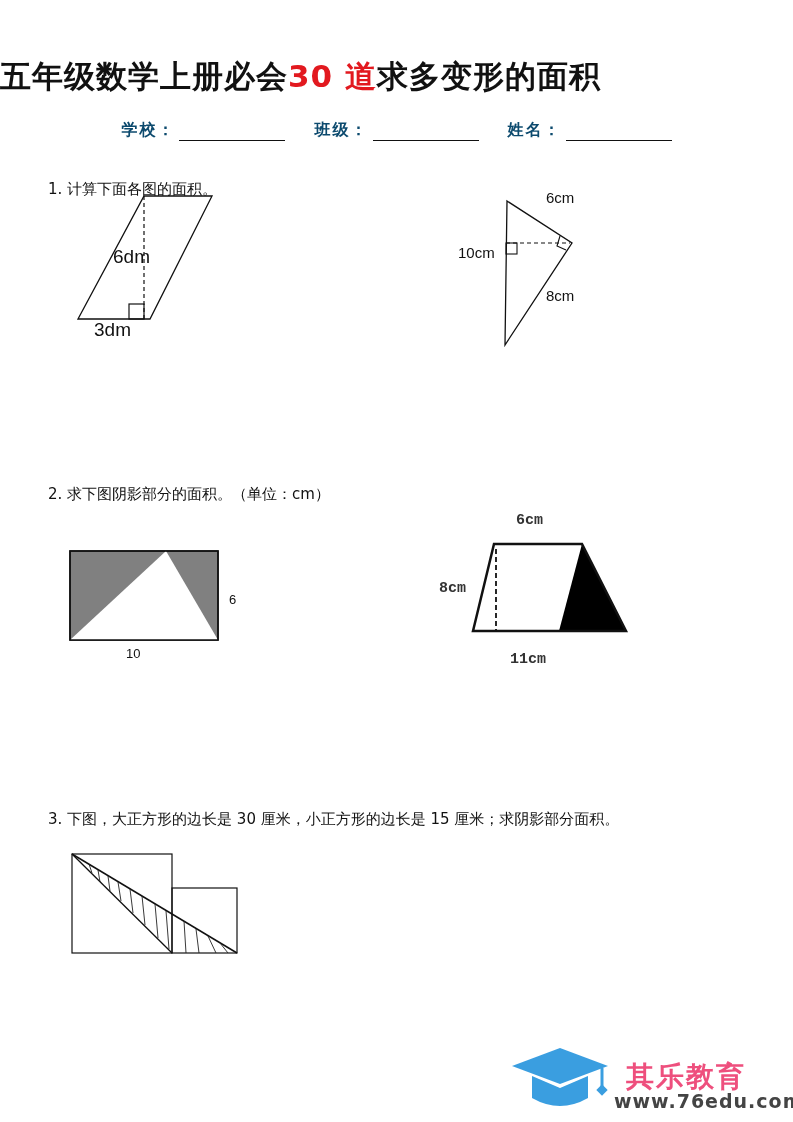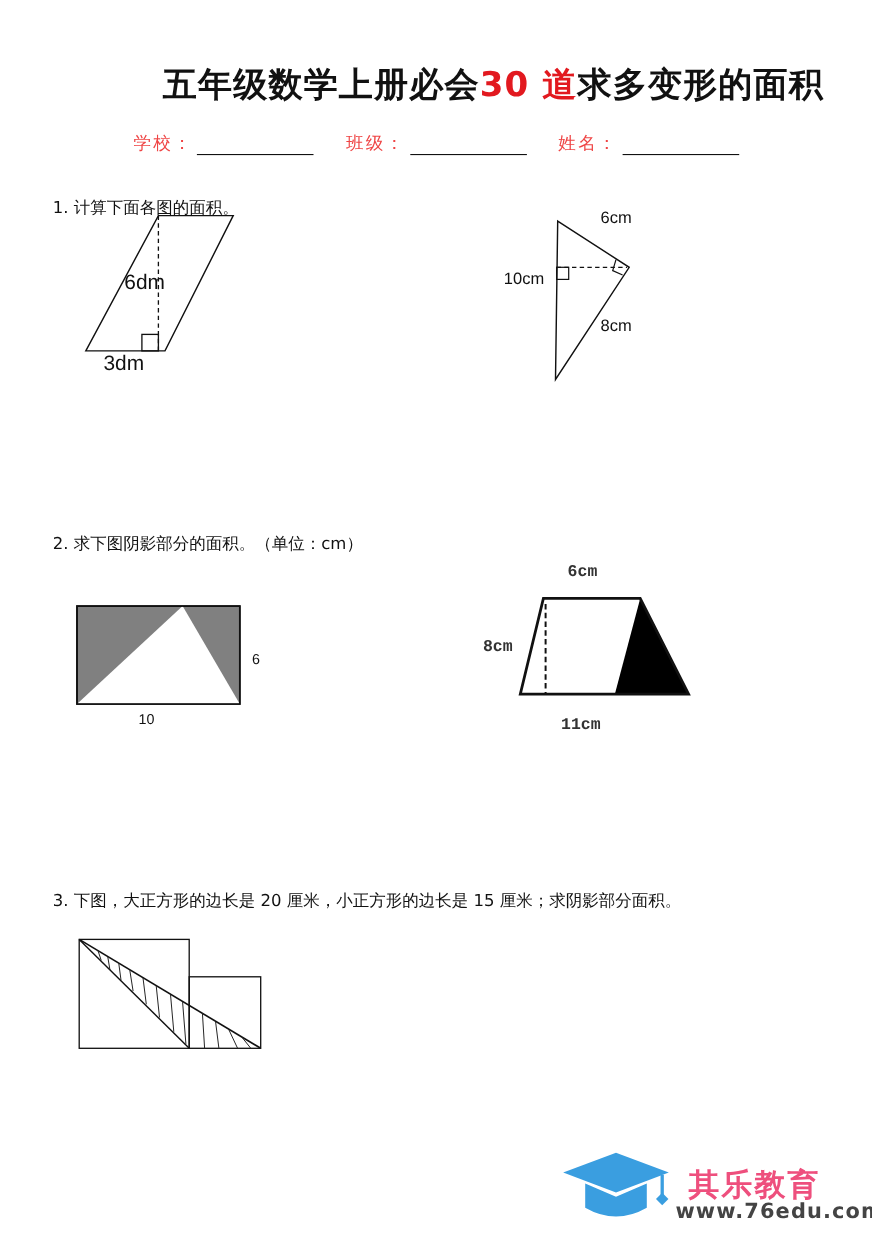--- a/index.html
+++ b/index.html
@@ -1,23 +1,23 @@
 <!DOCTYPE html>
 <html><head>
 <meta charset="utf-8">
 <style>
   html, body { margin: 0; padding: 0; background: #ffffff; }
   body { width: 793px; height: 1122px; position: relative; overflow: hidden;
          font-family: "DejaVu Sans", "Liberation Sans", sans-serif; color: #111; }
-  .title { position: absolute; top: 56px; left: 0; width: 749px; text-align: right;
+  .title { position: absolute; top: 56px; left: 0; width: 749px; text-align: left;
            font-size: 31px; font-weight: bold; letter-spacing: 1px; color: #111; }
   .title .red { color: #e2191f; }
   .info { position: absolute; top: 120px; left: 0; width: 793px; text-align: center; font-size: 16px; }
   .info .field { display: inline-block; margin: 0 12px; }
-  .info .label { letter-spacing: 2px; font-weight: normal; color: #ef4444; }
+  .info .label { letter-spacing: 2px; font-weight: bold; color: #0c4a6e; }
   .info .line { display: inline-block; width: 106px; border-bottom: 1px solid #111; height: 18px; vertical-align: bottom; margin-left: 4px; }
   .q { position: absolute; font-size: 15px; color: #111; white-space: nowrap; }
   svg { position: absolute; overflow: visible; }
   .logo { position: absolute; left: 510px; top: 1040px; width: 280px; height: 80px; }
   .logo .cn { position: absolute; left: 116px; top: 0px; font-size: 28px; font-weight: bold;
               color: #ee4f7d; letter-spacing: 2px; margin-top: 18px; }
   .logo .url { position: absolute; left: 104px; top: 50px; font-size: 19px; font-weight: bold;
                color: #444; font-family: "DejaVu Sans", sans-serif; letter-spacing: 1px; }
 </style>
 </head>
@@ -63,21 +63,21 @@
 
 <svg style="left:0; top:0;" width="793" height="1122">
   <polygon points="559,631 582,544 626,631" fill="#000"></polygon>
   <polygon points="473,631 494,544 582,544 626,631" fill="none" stroke="#111" stroke-width="2.5"></polygon>
   <line x1="496" y1="549" x2="496" y2="631" stroke="#111" stroke-width="1.8" stroke-dasharray="5,3"></line>
   <text x="516" y="524" font-size="15" font-weight="bold" font-family="Liberation Mono, monospace" fill="#333">6cm</text>
   <text x="439" y="592" font-size="15" font-weight="bold" font-family="Liberation Mono, monospace" fill="#333">8cm</text>
   <text x="510" y="663" font-size="15" font-weight="bold" font-family="Liberation Mono, monospace" fill="#333">11cm</text>
 </svg>
 
-<div class="q" style="left:48px; top:810px;"><span>3.</span> <span>下图，大正方形的边长是 20 厘米，小正方形的边长是 15 厘米；求阴影部分面积。</span></div>
+<div class="q" style="left:48px; top:810px;"><span>3.</span> <span>下图，大正方形的边长是 30 厘米，小正方形的边长是 15 厘米；求阴影部分面积。</span></div>
 
 <svg style="left:0; top:0;" width="793" height="1122">
   <rect x="72" y="854" width="100" height="99" fill="none" stroke="#111" stroke-width="1.2"></rect>
   <rect x="172" y="888" width="65" height="65" fill="none" stroke="#111" stroke-width="1.2"></rect>
   <line x1="72" y1="854" x2="237" y2="953" stroke="#111" stroke-width="1.5"></line>
   <line x1="72" y1="854" x2="172" y2="953" stroke="#111" stroke-width="1.3"></line>
   <g stroke="#222" stroke-width="0.9">
     <line x1="89" y1="864" x2="92" y2="873"></line>
     <line x1="98" y1="870" x2="100" y2="882"></line>
     <line x1="108" y1="876" x2="110" y2="891"></line>

